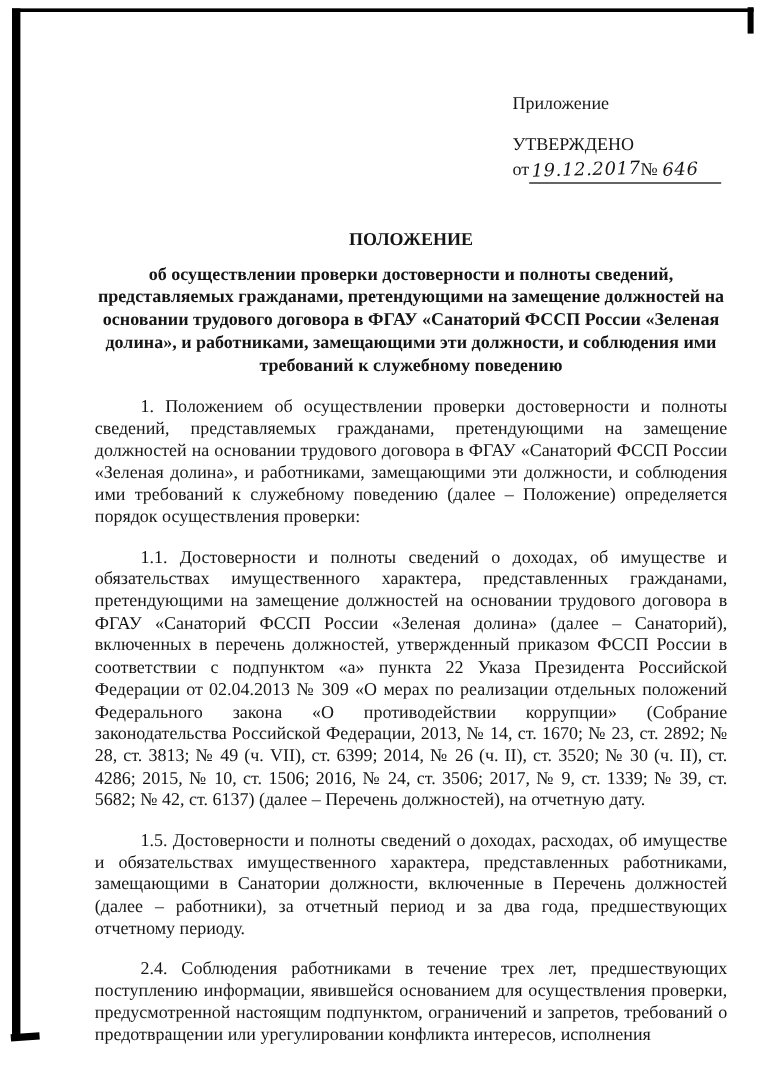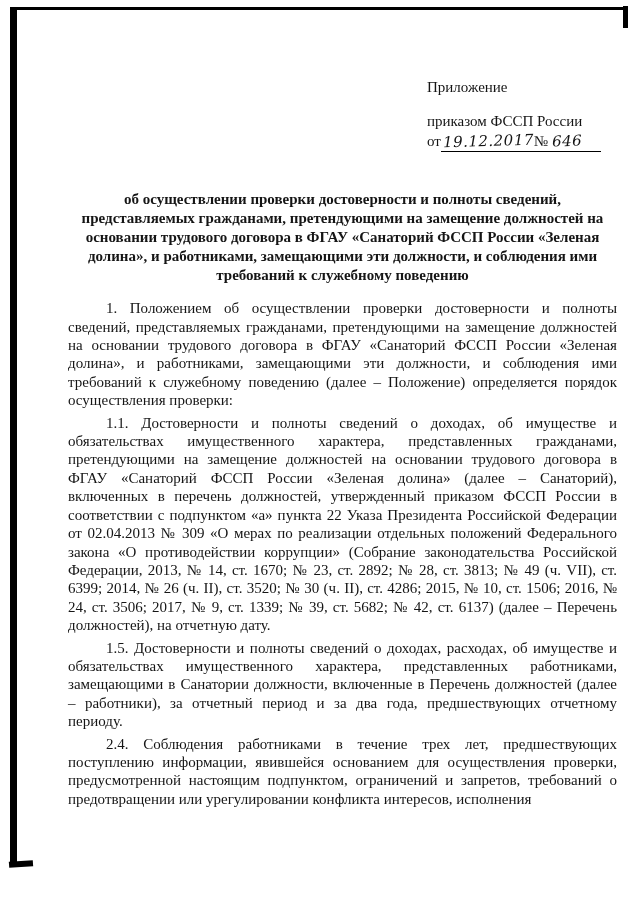--- a/index.html
+++ b/index.html
@@ -68,45 +68,46 @@
     font-weight: bold;
     line-height: 19px;
   }
   .heading { margin-bottom: 10px; }
   .subtitle { padding: 0 2px; }
   .body-text {
     margin-top: 14px;
     text-align: justify;
   }
   .body-text p {
-    margin: 4px;
+    margin: 15px;
     text-indent: 38px;
   }
 </style>
 </head>
 <body>
 
 <div class="page">
 
   <div class="border-left"></div>
   <div class="border-top"></div>
   <div class="border-right-tick"></div>
   <div class="border-bottom-mark"></div>
 
   <div class="content">
 
     <div class="approval-block">
       <div class="annex">Приложение</div>
-      <div>приказом ФССП России</div>
+      <div>УТВЕРЖДЕНО</div>
       <div class="order-date-line">
         <span>от</span><span class="fill"><span class="handwriting">19.12.2017</span><span>№</span> <span class="handwriting">646</span></span>
       </div>
     </div>
 
     <div class="title-block">
+      <div class="heading">ПОЛОЖЕНИЕ</div>
       <div class="subtitle">об осуществлении проверки достоверности и полноты сведений, представляемых гражданами, претендующими на замещение должностей на основании трудового договора в ФГАУ «Санаторий ФССП России «Зеленая долина», и работниками, замещающими эти должности, и соблюдения ими требований к служебному поведению</div>
     </div>
 
     <div class="body-text">
       <p>1. Положением об осуществлении проверки достоверности и полноты сведений, представляемых гражданами, претендующими на замещение должностей на основании трудового договора в ФГАУ «Санаторий ФССП России «Зеленая долина», и работниками, замещающими эти должности, и соблюдения ими требований к служебному поведению (далее – Положение) определяется порядок осуществления проверки:</p>
       <p>1.1. Достоверности и полноты сведений о доходах, об имуществе и обязательствах имущественного характера, представленных гражданами, претендующими на замещение должностей на основании трудового договора в ФГАУ «Санаторий ФССП России «Зеленая долина» (далее – Санаторий), включенных в перечень должностей, утвержденный приказом ФССП России в соответствии с подпунктом «а» пункта 22 Указа Президента Российской Федерации от 02.04.2013 № 309 «О мерах по реализации отдельных положений Федерального закона «О противодействии коррупции» (Собрание законодательства Российской Федерации, 2013, № 14, ст. 1670; № 23, ст. 2892; № 28, ст. 3813; № 49 (ч. VII), ст. 6399; 2014, № 26 (ч. II), ст. 3520; № 30 (ч. II), ст. 4286; 2015, № 10, ст. 1506; 2016, № 24, ст. 3506; 2017, № 9, ст. 1339; № 39, ст. 5682; № 42, ст. 6137) (далее – Перечень должностей), на отчетную дату.</p>
       <p>1.5. Достоверности и полноты сведений о доходах, расходах, об имуществе и обязательствах имущественного характера, представленных работниками, замещающими в Санатории должности, включенные в Перечень должностей (далее – работники), за отчетный период и за два года, предшествующих отчетному периоду.</p>
       <p>2.4. Соблюдения работниками в течение трех лет, предшествующих поступлению информации, явившейся основанием для осуществления проверки, предусмотренной настоящим подпунктом, ограничений и запретов, требований о предотвращении или урегулировании конфликта интересов, исполнения</p>
     </div>
 

